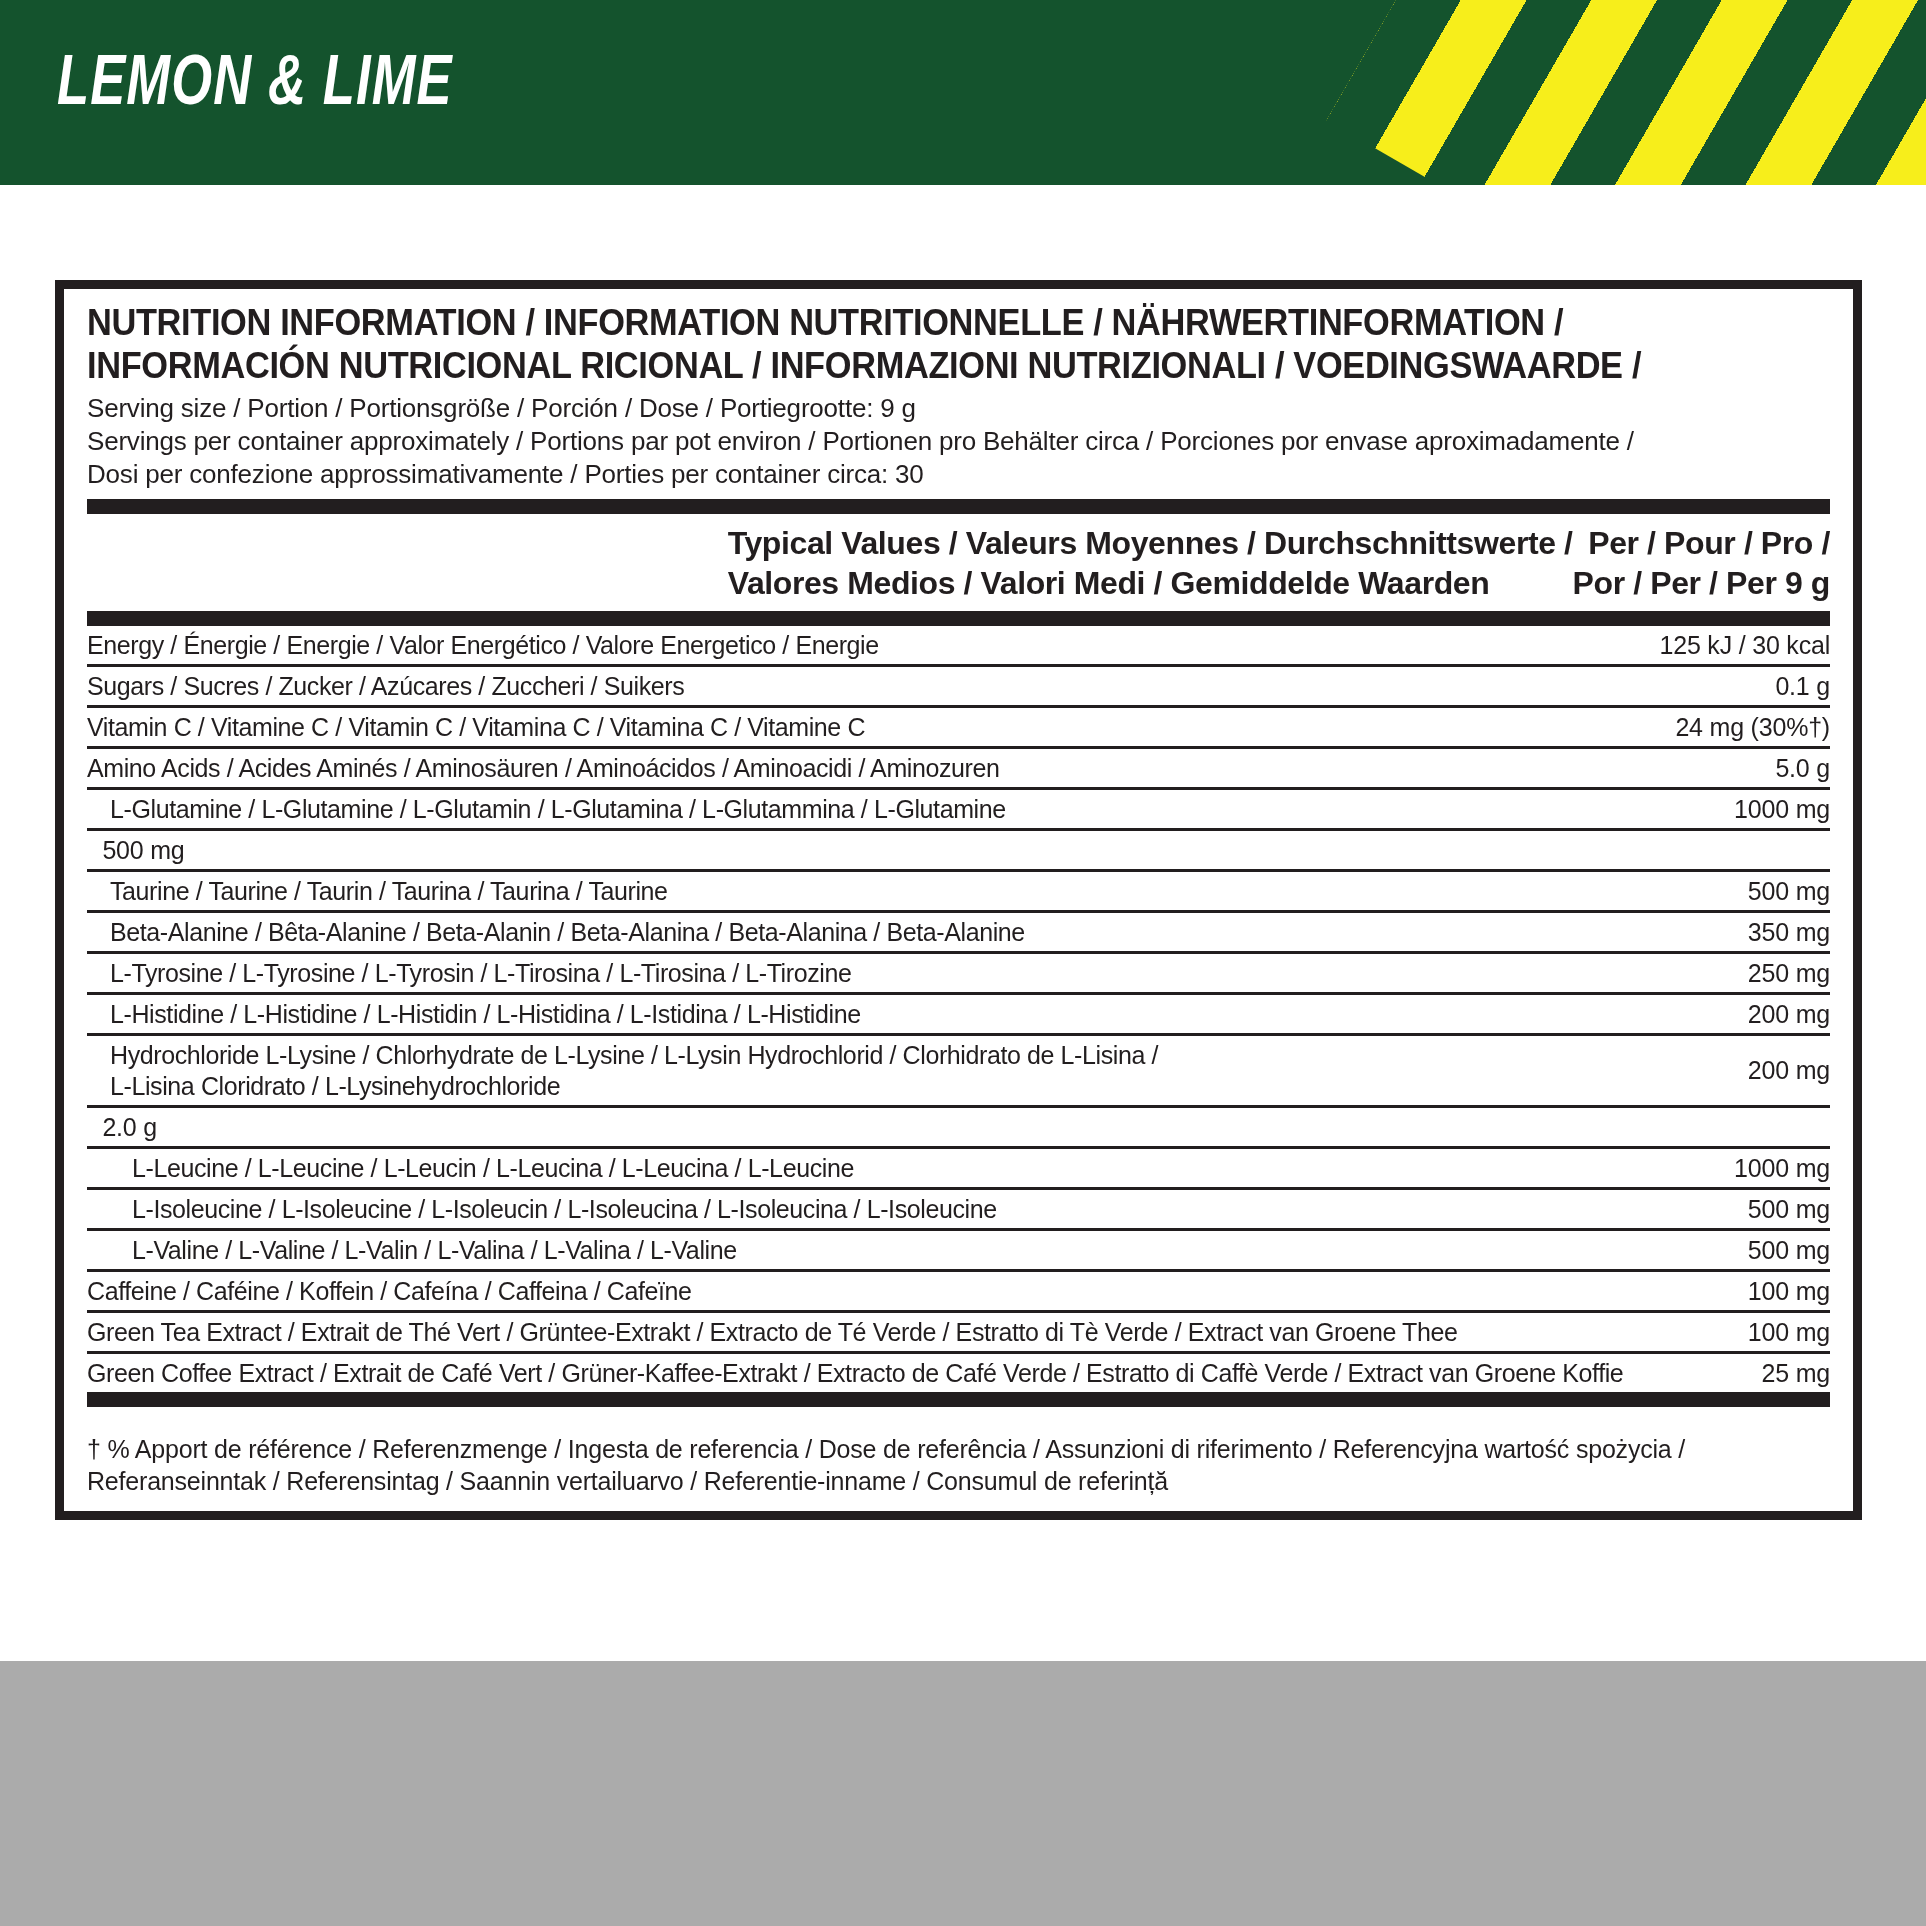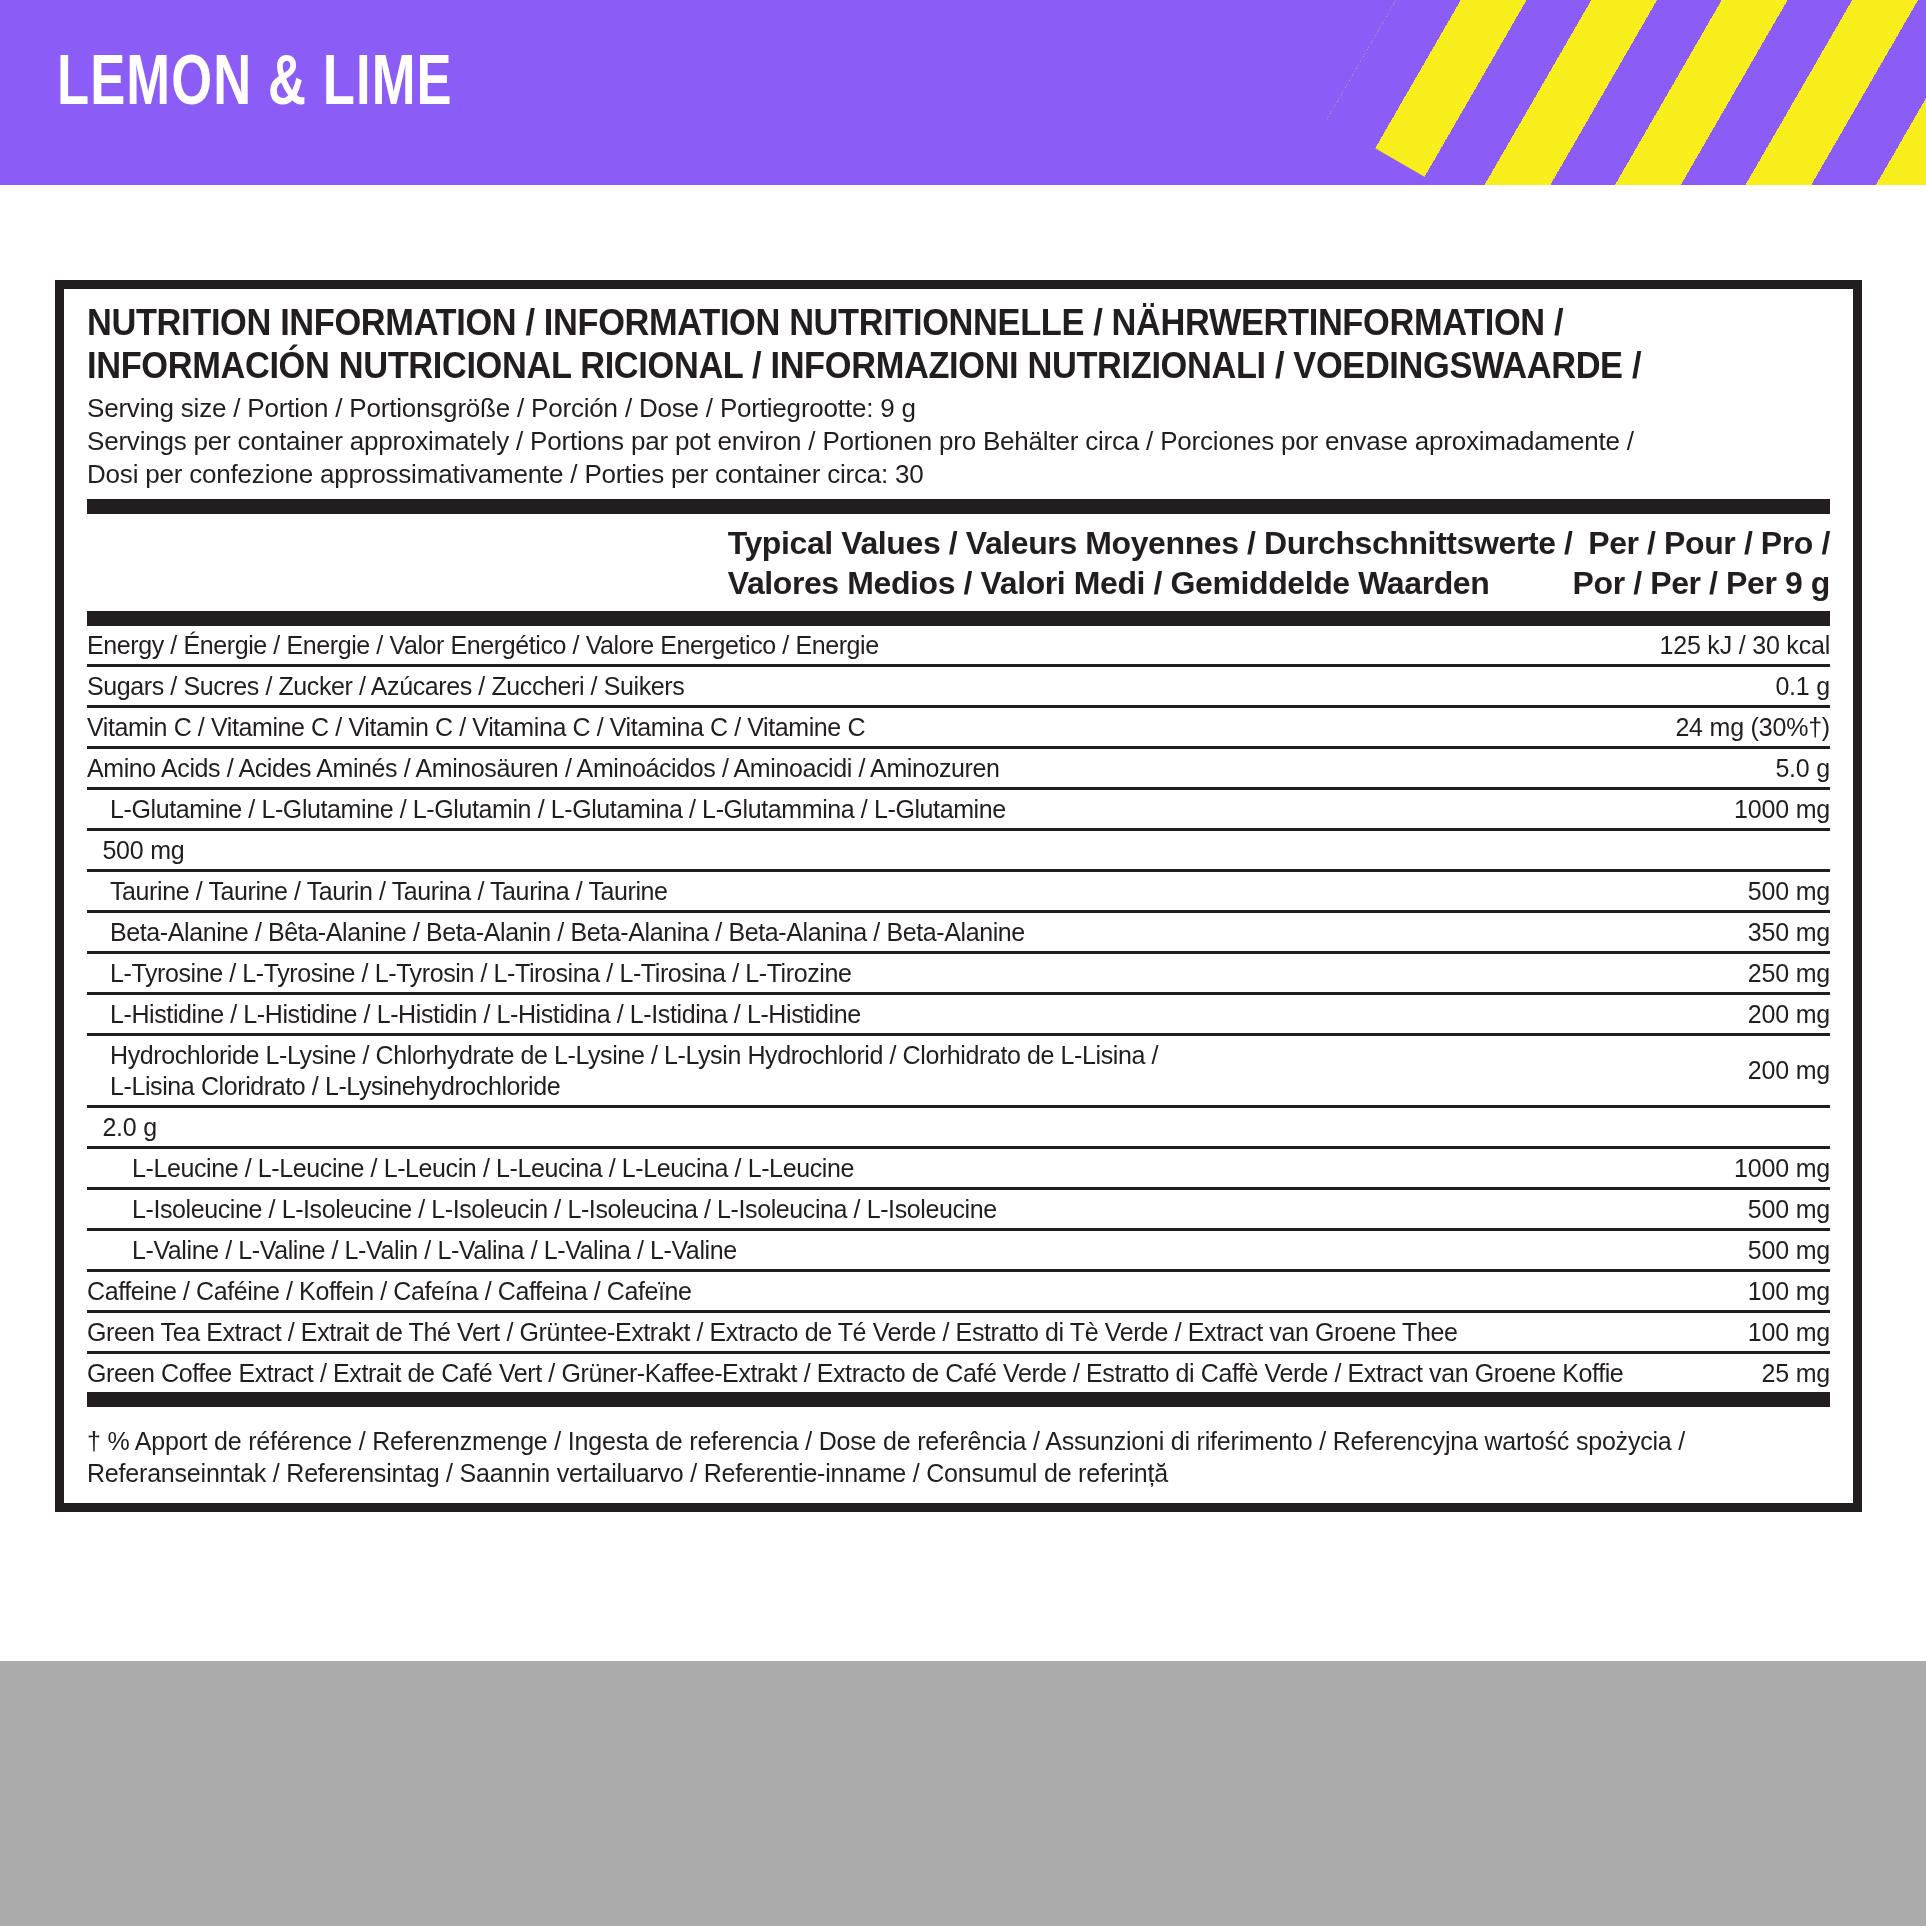--- a/index.html
+++ b/index.html
@@ -28,32 +28,32 @@
                     text-align:right;white-space:nowrap;}
   .rows .row{display:flex;justify-content:space-between;align-items:center;
              border-bottom:3.1px solid #221e1f;padding:3.9px 0 3.1px 0;}
   .rows .row:last-child{border-bottom:none;}
   .row .lbl{font-size:25px;line-height:31px;letter-spacing:-0.4px;white-space:pre-line;}
   .row .val{font-size:25px;line-height:31px;letter-spacing:-0.2px;white-space:nowrap;
             margin-left:15.4px;text-align:right;}
   .ind1 .lbl{padding-left:23px;}
   .ind2 .lbl{padding-left:45px;}
   .indb .lbl{padding-left:15.4px;}
-  .footnote{margin-top:18px;}
+  .footnote{margin-top:26px;}
   .footnote div{font-size:25px;line-height:32px;letter-spacing:-0.2px;white-space:nowrap;}
 
   
   .gray-footer{position:absolute;left:0;top:1661px;width:1926px;height:266px;}
 </style>
 </head>
 <body>
 
 <div class="canvas">
 
-  <div class="banner" style="background: #8b5cf6;">
+  <div class="banner" style="background: #14532d; font-style: italic;">
     <div class="flavor">LEMON &amp; LIME</div>
     <div class="stripes" style="background: repeating-linear-gradient(90deg, transparent 0px, transparent 56px, rgb(247, 238, 27) 56px, rgb(247, 238, 27) 113px);"></div>
   </div>
 
   <div class="panel">
 
     <div class="panel-title">
       <div>NUTRITION INFORMATION / INFORMATION NUTRITIONNELLE / NÄHRWERTINFORMATION /</div>
       <div>INFORMACIÓN NUTRICIONAL RICIONAL / INFORMAZIONI NUTRIZIONALI / VOEDINGSWAARDE /</div>
     </div>

